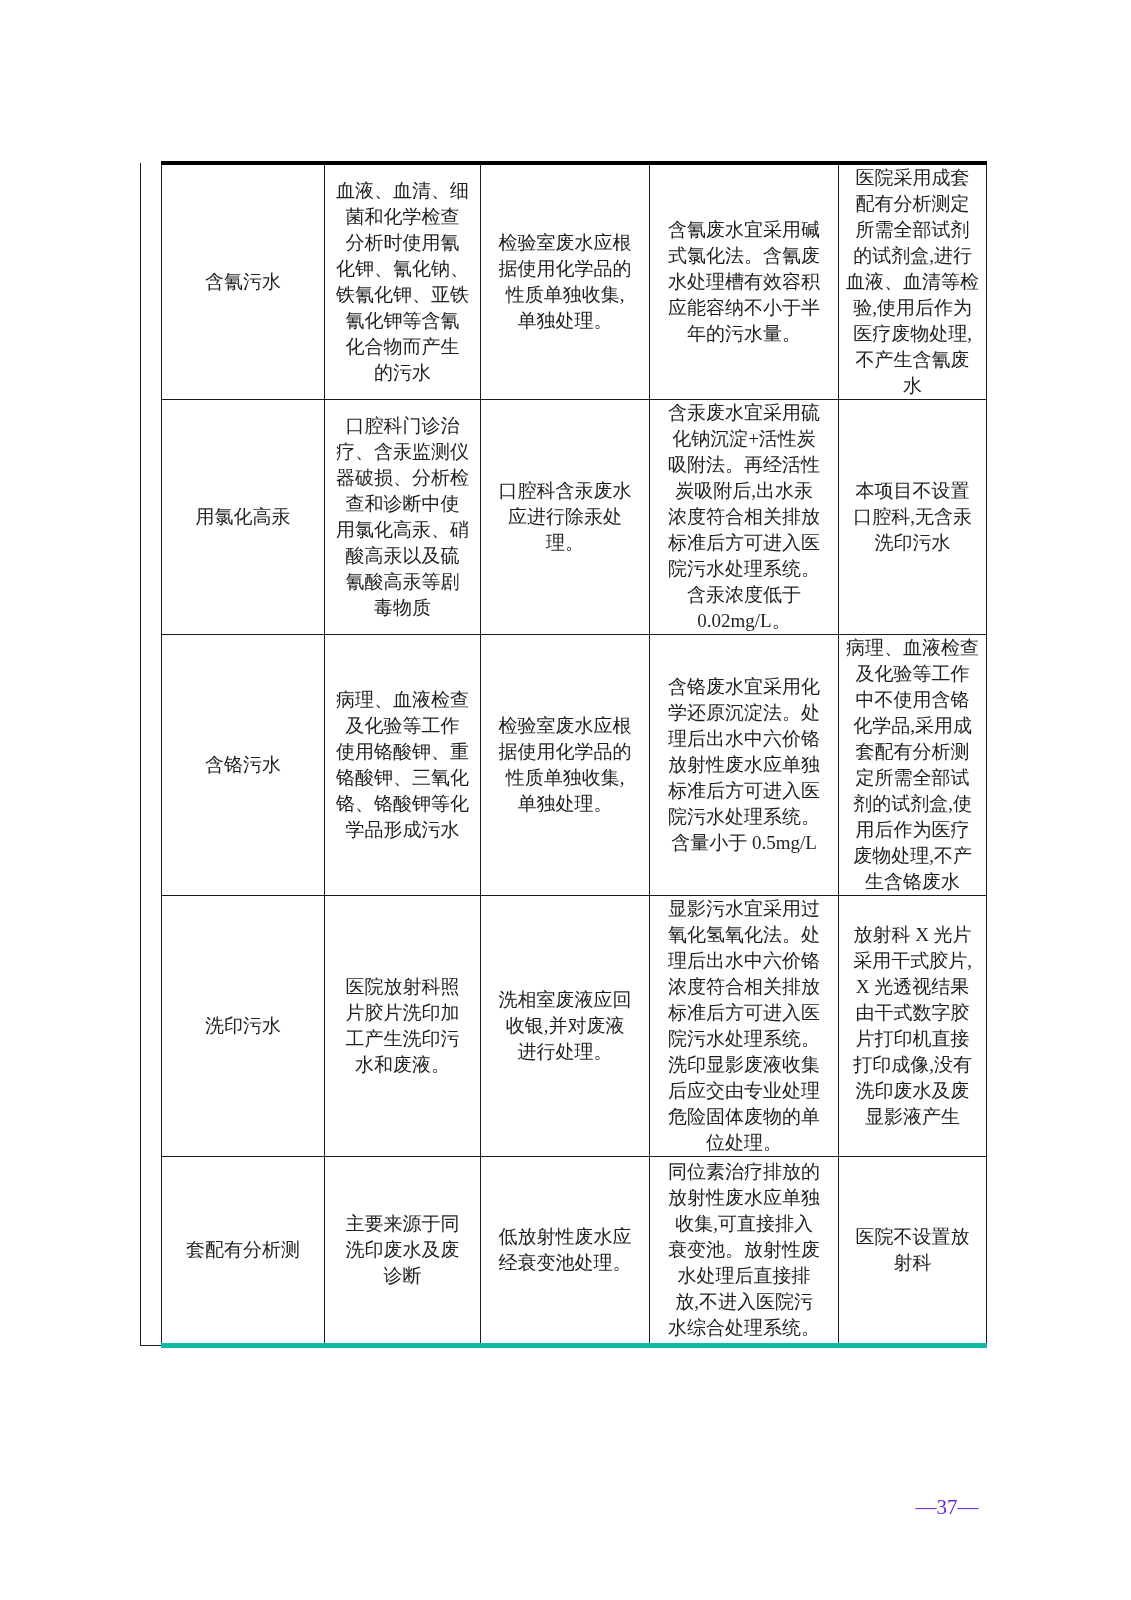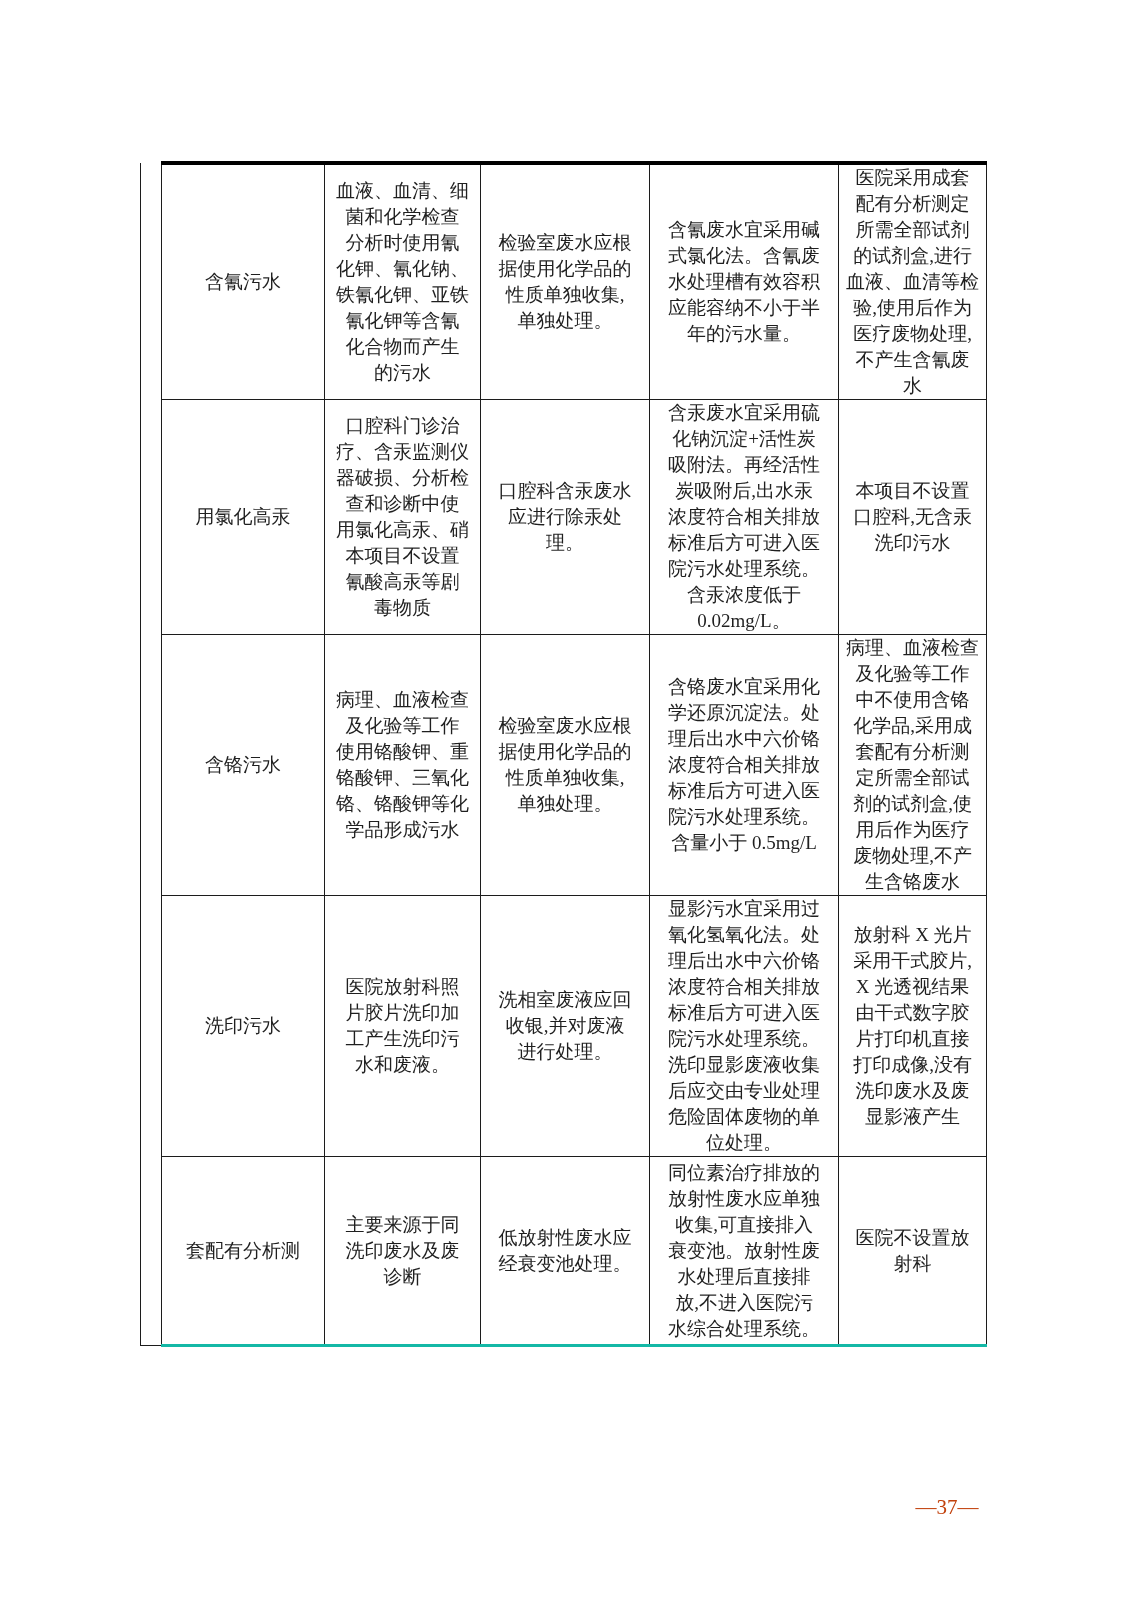--- a/index.html
+++ b/index.html
@@ -35,38 +35,38 @@
     overflow: hidden;
   }
   table.wastewater-table td.gutter {
     border-top: none;
     padding: 0;
   }
   table.wastewater-table tr.first td.thick-top {
     border-top: 4px solid #000000;
   }
   table.wastewater-table tr.last td {
-    border-bottom: 3px solid #14b8a6;
+    border-bottom: 5px solid #14b8a6;
   }
   td.cat {
     line-height: 28px;
   }
   tr.r1 { height: 234px; }
   tr.r2 { height: 234px; }
   tr.r3 { height: 261px; }
   tr.r4 { height: 261px; }
   tr.r5 { height: 189px; }
   .page-number {
     position: absolute;
     left: 902px;
     top: 1495px;
     width: 90px;
     text-align: center;
     font-size: 21px;
-    color: #c2410c;
+    color: #6d28d9;
     letter-spacing: 0px;
   }
 </style>
 </head>
 <body>
 
 <div class="page">
 
   <table class="wastewater-table">
     <colgroup>
@@ -108,21 +108,21 @@
 不产生含氰废
 水</td>
       </tr>
       <tr class="r2">
         <td class="cat">用氯化高汞</td>
         <td>口腔科门诊治
 疗、含汞监测仪
 器破损、分析检
 查和诊断中使
 用氯化高汞、硝
-本项目不设置
+酸高汞以及硫
 氰酸高汞等剧
 毒物质</td>
         <td>口腔科含汞废水
 应进行除汞处
 理。</td>
         <td>含汞废水宜采用硫
 化钠沉淀+活性炭
 吸附法。再经活性
 炭吸附后,出水汞
 浓度符合相关排放
@@ -142,21 +142,21 @@
 铬酸钾、三氧化
 铬、铬酸钾等化
 学品形成污水</td>
         <td>检验室废水应根
 据使用化学品的
 性质单独收集,
 单独处理。</td>
         <td>含铬废水宜采用化
 学还原沉淀法。处
 理后出水中六价铬
-浓度符合相关排放
+放射性废水应单独
 标准后方可进入医
 院污水处理系统。
 含量小于 0.5mg/L</td>
         <td>病理、血液检查
 及化验等工作
 中不使用含铬
 化学品,采用成
 套配有分析测
 定所需全部试
 剂的试剂盒,使

